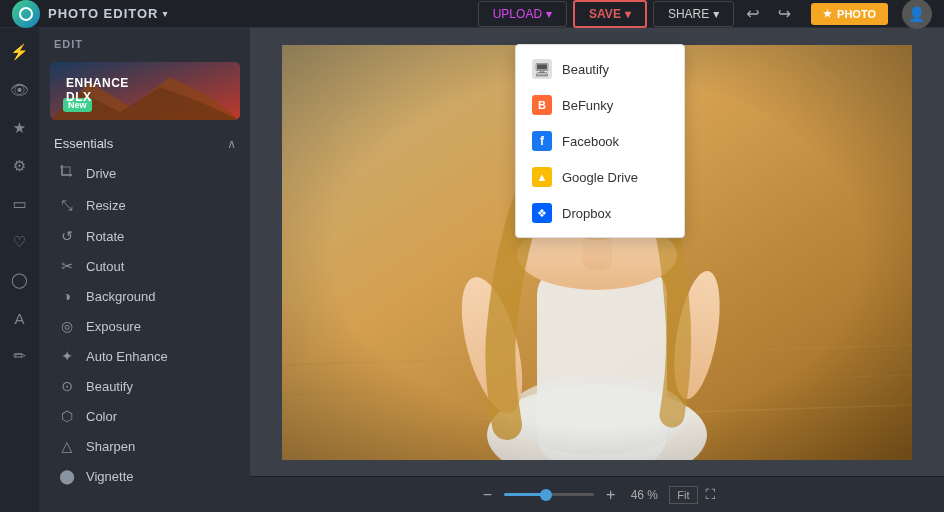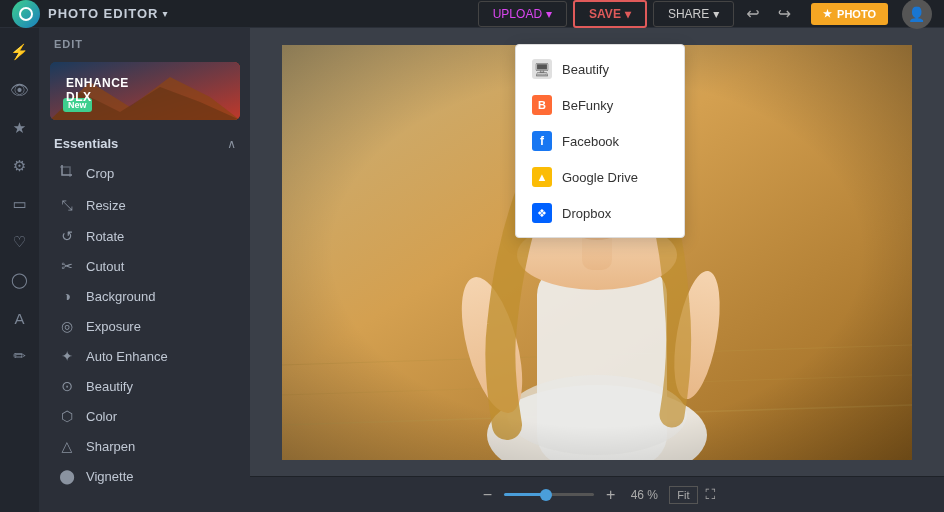--- a/index.html
+++ b/index.html
@@ -188,21 +188,21 @@
     .section-header {
       display: flex;
       justify-content: space-between;
       align-items: center;
       padding: 6px 14px;
       cursor: pointer;
     }
     .section-title {
       color: #d0d8e4;
       font-size: 13px;
-      font-weight: 700;
+      font-weight: 400;
     }
     .section-caret { color: #8a93a0; font-size: 12px; }
 
     .tool-item {
       display: flex;
       align-items: center;
       padding: 7px 14px 7px 18px;
       gap: 10px;
       cursor: pointer;
       color: #c0c8d4;
@@ -409,21 +409,21 @@
       <span class="section-caret">∧</span>
     </div>
 
     <div class="tool-item">
       <span class="tool-icon">
         <svg width="16" height="16" viewBox="0 0 16 16" fill="none">
           <path d="M3 1v10h10" stroke="#8a93a0" stroke-width="1.5" fill="none"></path>
           <path d="M1 3h10v10" stroke="#8a93a0" stroke-width="1.5" fill="none" opacity="0.5"></path>
         </svg>
       </span>
-      <span>Crop</span>
+      <span>Drive</span>
     </div>
     <div class="tool-item">
       <span class="tool-icon">⤡</span>
       <span>Resize</span>
     </div>
     <div class="tool-item">
       <span class="tool-icon">↺</span>
       <span>Rotate</span>
     </div>
     <div class="tool-item">

